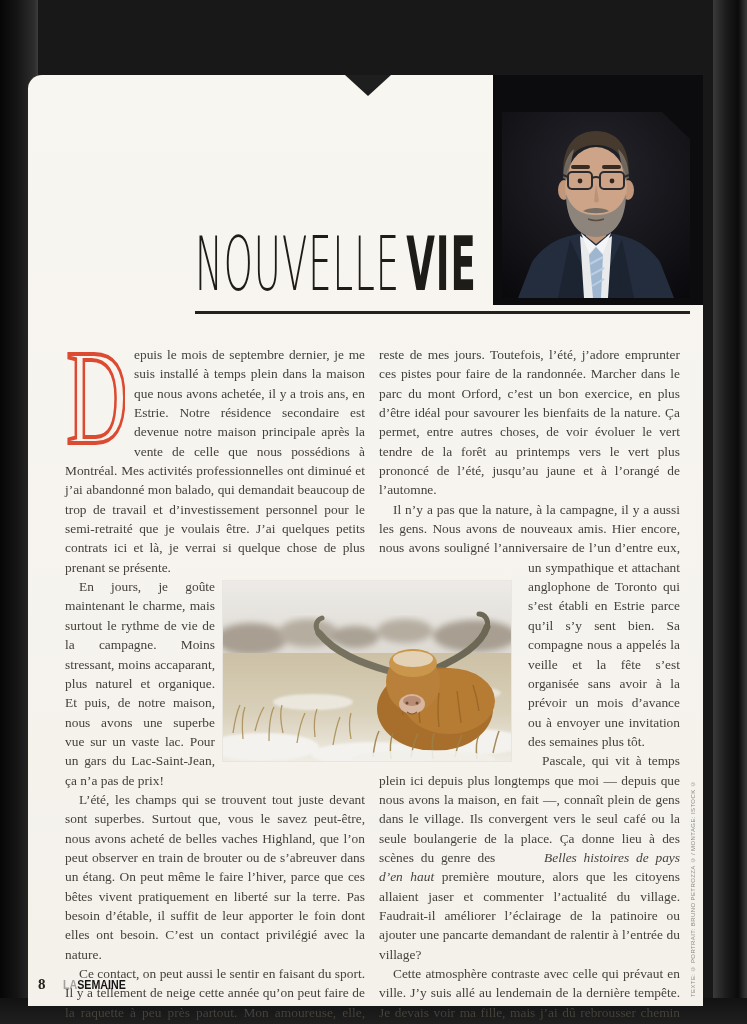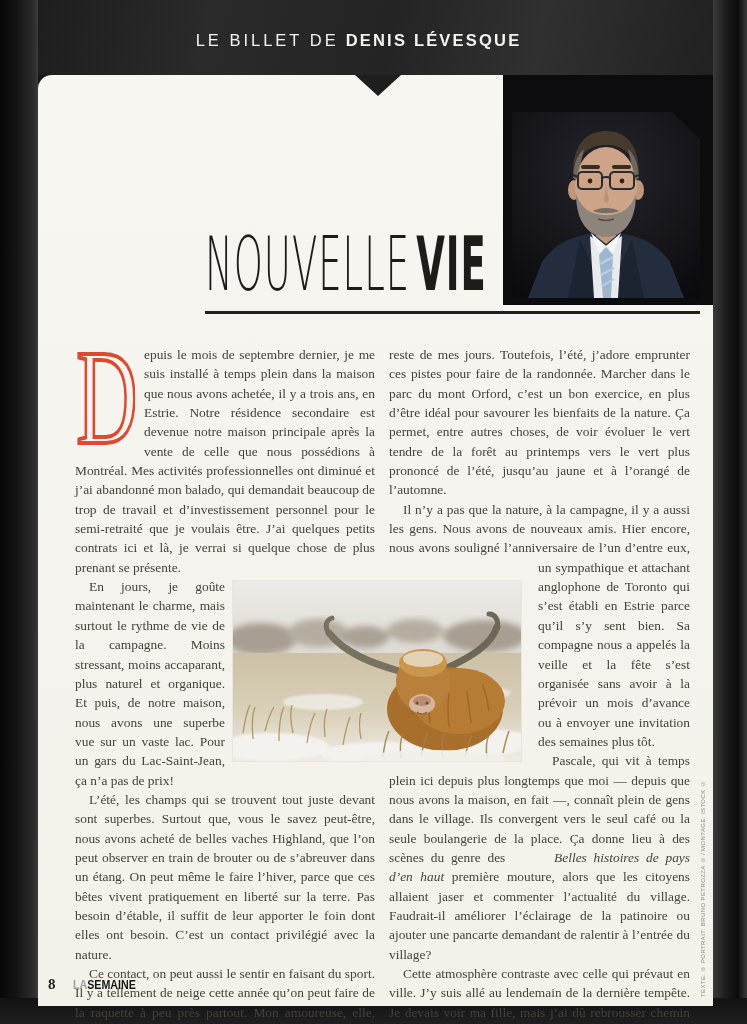--- a/index.html
+++ b/index.html
@@ -14,21 +14,21 @@
     background:linear-gradient(90deg,#3a3a3a,#1c1c1c 38%,#0b0b0b 74%,#343434 96%);}
   .edge-bottom{position:absolute;left:0;top:998px;width:747px;height:26px;
     background:linear-gradient(180deg,#121212,#1f1f1f);}
 
   .kicker{position:absolute;left:0;right:30px;top:31px;text-align:center;color:#f3f3f1;
     font-size:16.5px;letter-spacing:3px;}
   .k-light{font-weight:400;}
   .k-bold{font-weight:800;margin-left:7px;letter-spacing:2.2px;}
 
   
-  .page{position:absolute;left:38px;top:75px;width:675px;height:931px;
+  .page{position:absolute;left:28px;top:75px;width:675px;height:931px;
     background:linear-gradient(180deg,#f8f6f1,#f4f1eb);border-radius:14px 0 0 0;}
   .notch{position:absolute;left:317px;top:0;width:0;height:0;
     border-left:23px solid transparent;border-right:23px solid transparent;border-top:21px solid #1e1e1e;}
 
   
   .portrait-box{position:absolute;left:465px;top:0;width:210px;height:230px;background:#0c0c0e;}
   .portrait{position:absolute;left:9px;top:37px;width:188px;height:186px;
     clip-path:polygon(0 0,160px 0,188px 27px,188px 186px,0 186px);}
 
   
@@ -64,25 +64,20 @@
 
   
   .credit{position:absolute;left:662px;top:742px;height:180px;writing-mode:vertical-rl;
     transform:rotate(180deg);font-size:6px;letter-spacing:.4px;color:#8d8880;white-space:nowrap;}
 </style>
 </head>
 <body>
 
 <div class="scan">
 
-  <div class="band-top">
-    <div class="kicker">
-      <span class="k-light">LE BILLET DE</span><span class="k-bold">DENIS LÉVESQUE</span>
-    </div>
-  </div>
 
   <div class="edge-left"></div>
   <div class="edge-right"></div>
   <div class="edge-bottom"></div>
 
   <div class="page">
 
     <div class="notch"></div>
 
     <div class="portrait-box">

